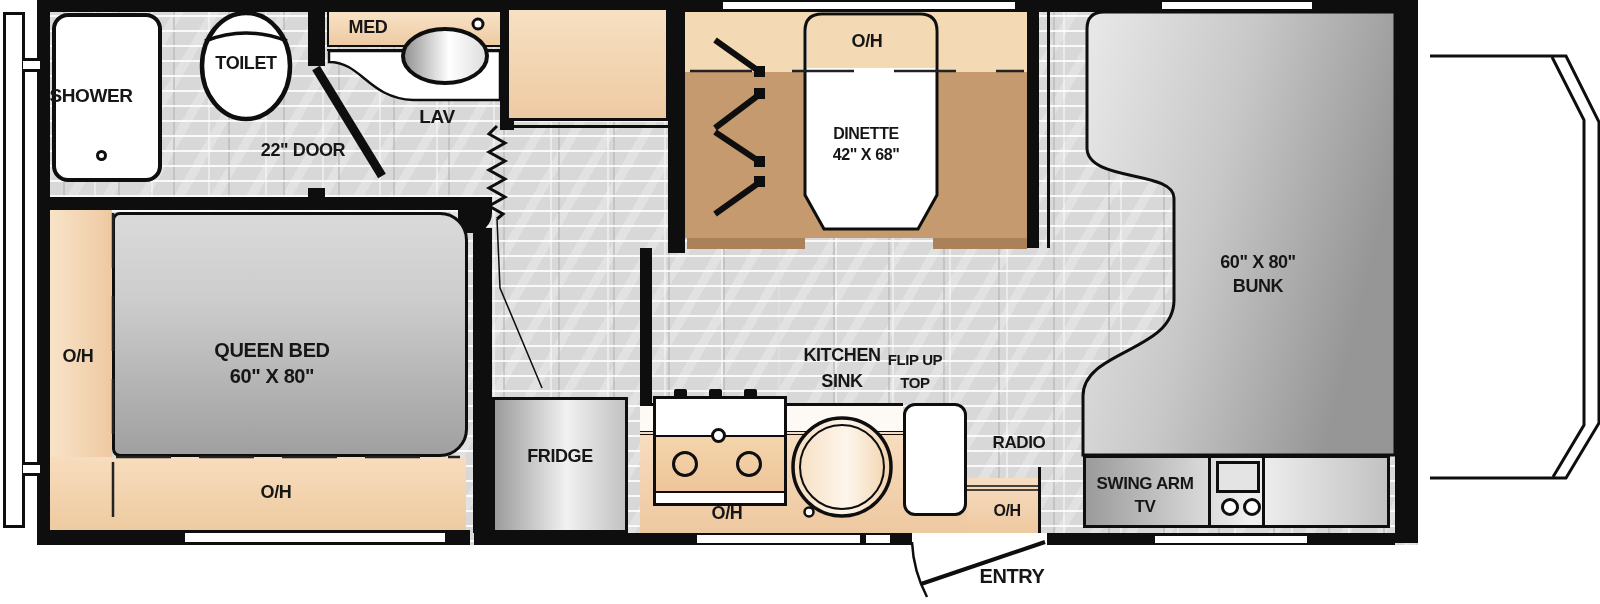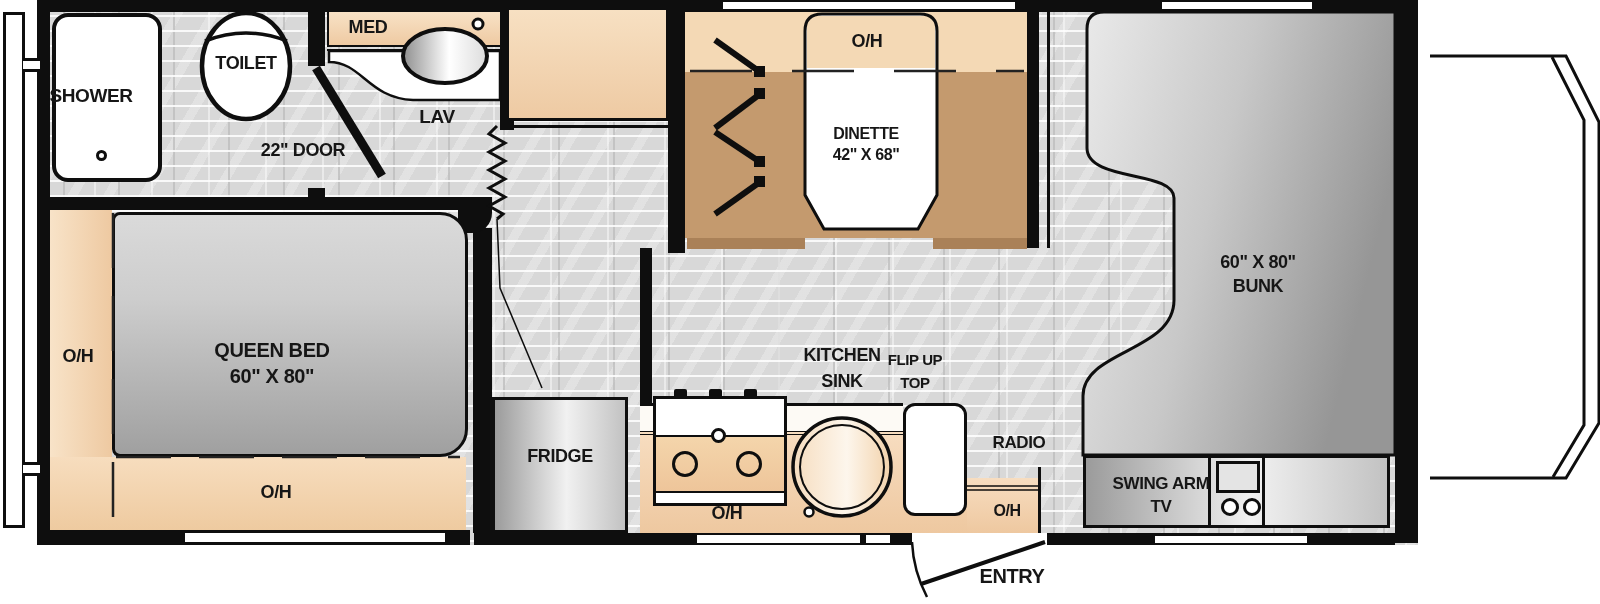--- a/index.html
+++ b/index.html
@@ -221,20 +221,20 @@
     <span class="ln">SINK</span>
   </div>
   <div class="lbl" style="left:915px;top:371px;font-size:15px;line-height:1.5;">
     <span class="ln">FLIP UP</span>
     <span class="ln">TOP</span>
   </div>
   <div class="lbl" style="left:727px;top:514px;font-size:18px;">O/H</div>
 
   <div class="lbl" style="left:1019px;top:443px;font-size:17px;">RADIO</div>
   <div class="lbl" style="left:1007px;top:511px;font-size:16px;">O/H</div>
-  <div class="lbl" style="left:1145px;top:496px;font-size:17px;line-height:1.35;margin-left:16px;">
+  <div class="lbl" style="left:1145px;top:496px;font-size:17px;line-height:1.35;">
     <span class="ln">SWING ARM</span>
     <span class="ln">TV</span>
   </div>
 
   <div class="lbl" style="left:1012px;top:576px;font-size:20px;">ENTRY</div>
 
 </div>
 
 </body></html>

